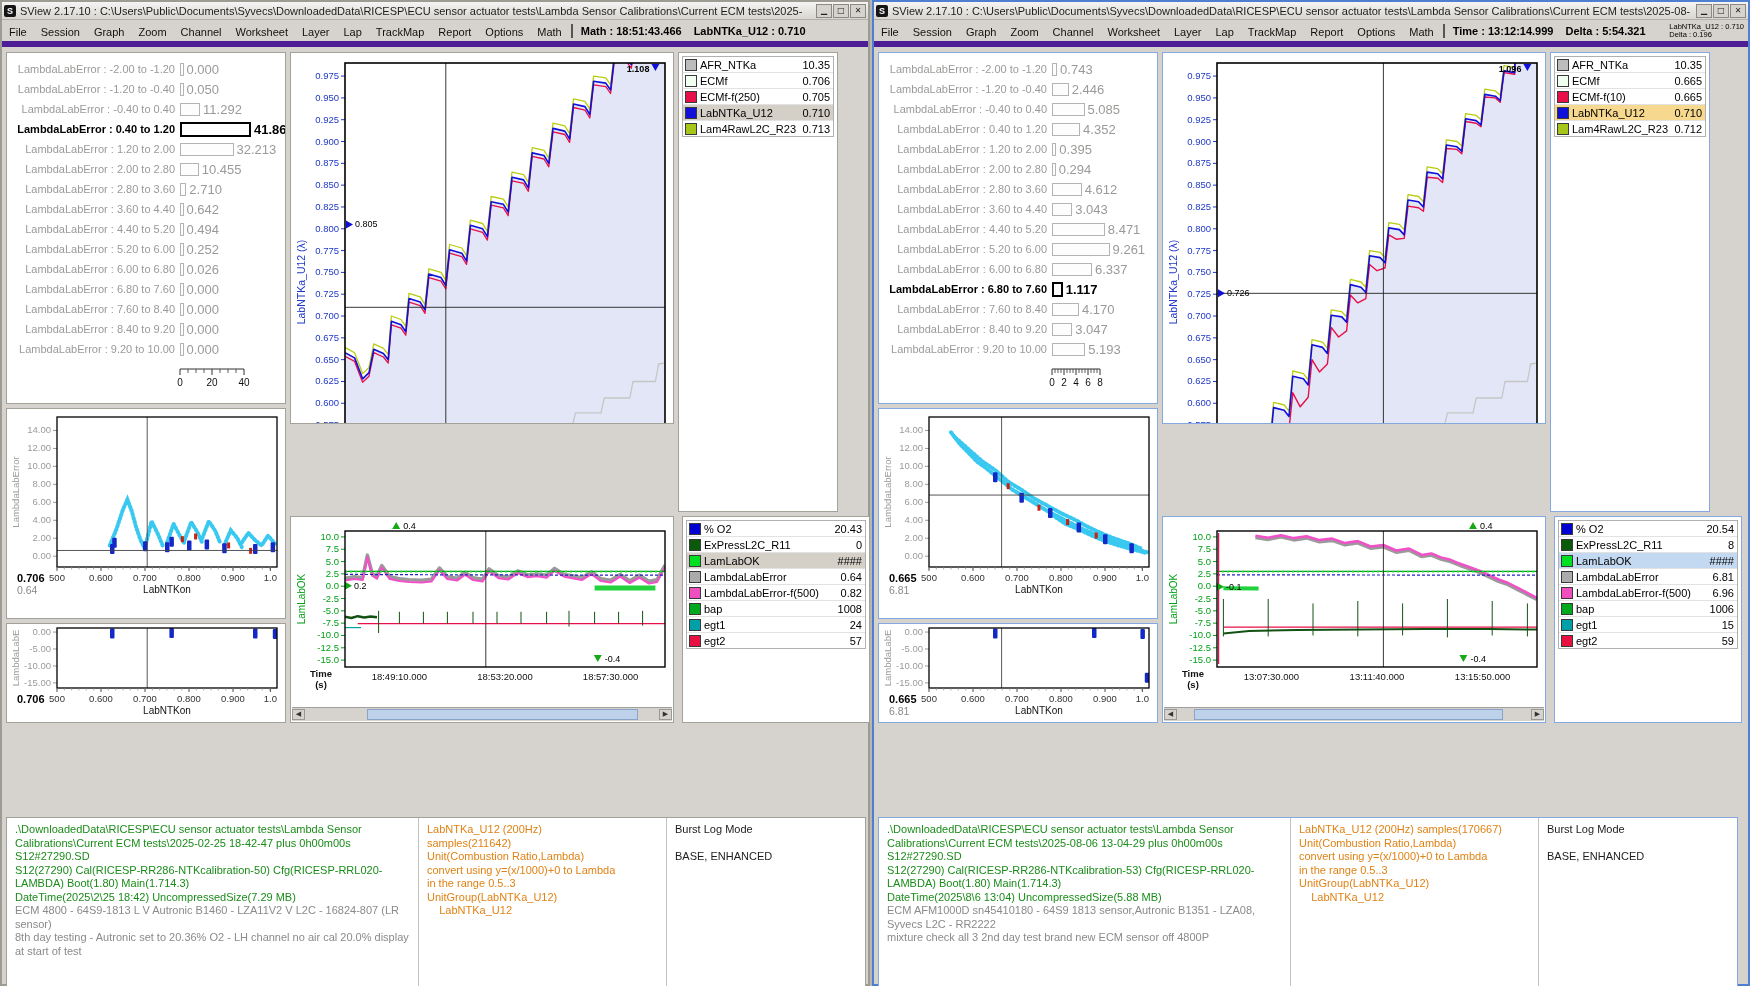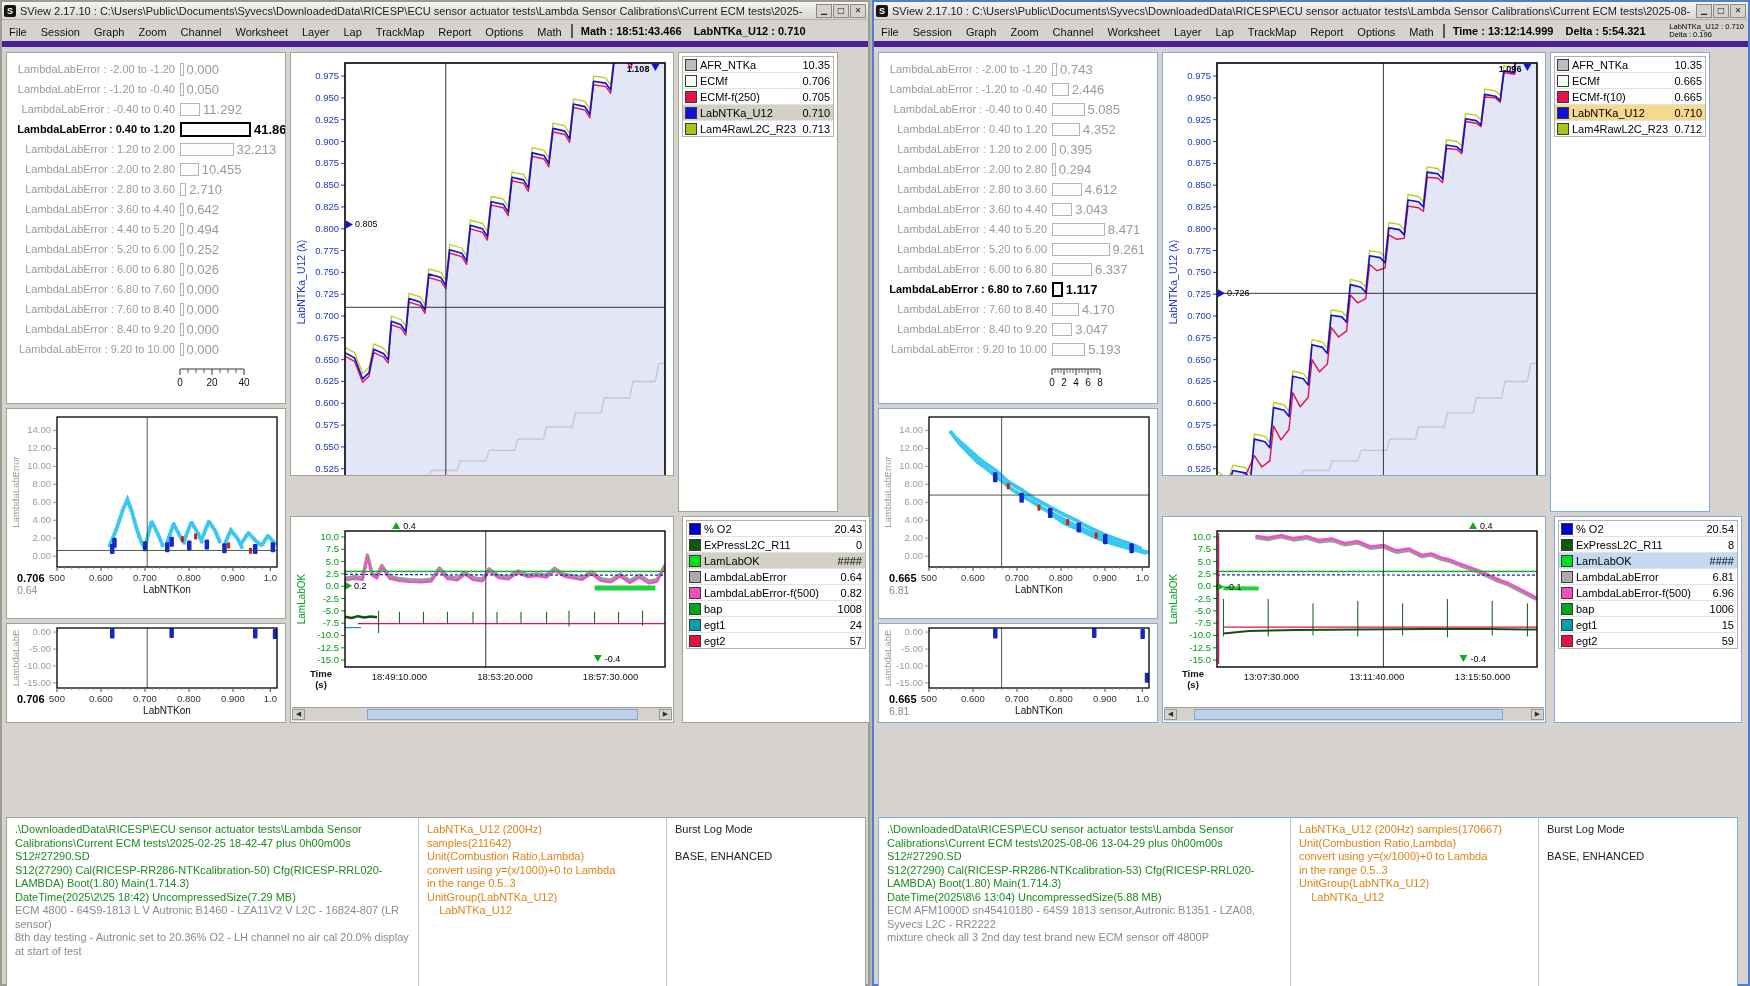--- a/index.html
+++ b/index.html
@@ -15,21 +15,21 @@
   .mitem{font-size:11px;color:#111;padding:2px 7px;}
   .msep{width:0;height:14px;border-left:1px solid #555;border-right:1px solid #555;margin:0 4px 0 2px;}
   .mtime{font-size:11px;font-weight:600;color:#000;padding:0 8px 0 4px;}
   .msmall{font-size:7.5px;line-height:8px;color:#000;margin-left:auto;padding-right:4px;text-align:left;}
   .content{position:relative;height:946px;}
   .panel{position:absolute;background:#fff;border:1px solid #a2a29a;box-sizing:border-box;overflow:hidden;}
   .active .panel{border-color:#84a8e0;}
   .p-hist{left:4px;top:5px;width:280px;height:352px;}
   .p-sc1{left:4px;top:361px;width:280px;height:211px;}
   .p-sc2{left:4px;top:576px;width:280px;height:100px;}
-  .p-main{left:288px;top:5px;width:384px;height:424px;}
+  .p-main{left:288px;top:5px;width:384px;height:372px;}
   .p-time{left:288px;top:469px;width:384px;height:207px;}
   .p-ltop{left:676px;top:5px;width:160px;height:460px;}
   .p-lbot{left:656px;top:469px;width:188px;height:207px;margin-left:24px;}
   .p-info{left:4px;top:770px;width:860px;height:172px;display:flex;}
   .hrows{padding-top:6px;}
   .hrow{display:flex;align-items:center;height:20px;}
   .hlabel{width:168px;text-align:right;font-size:11px;color:#9a9a98;flex:0 0 auto;}
   .hbar{height:11px;background:#fdfdfd;border:1px solid #b4b4b4;margin-left:5px;flex:0 0 auto;}
   .hval{font-size:13px;color:#9a9a98;margin-left:3px;}
   .hrow.sel .hlabel,.hrow.sel .hval{color:#000;font-weight:bold;}

